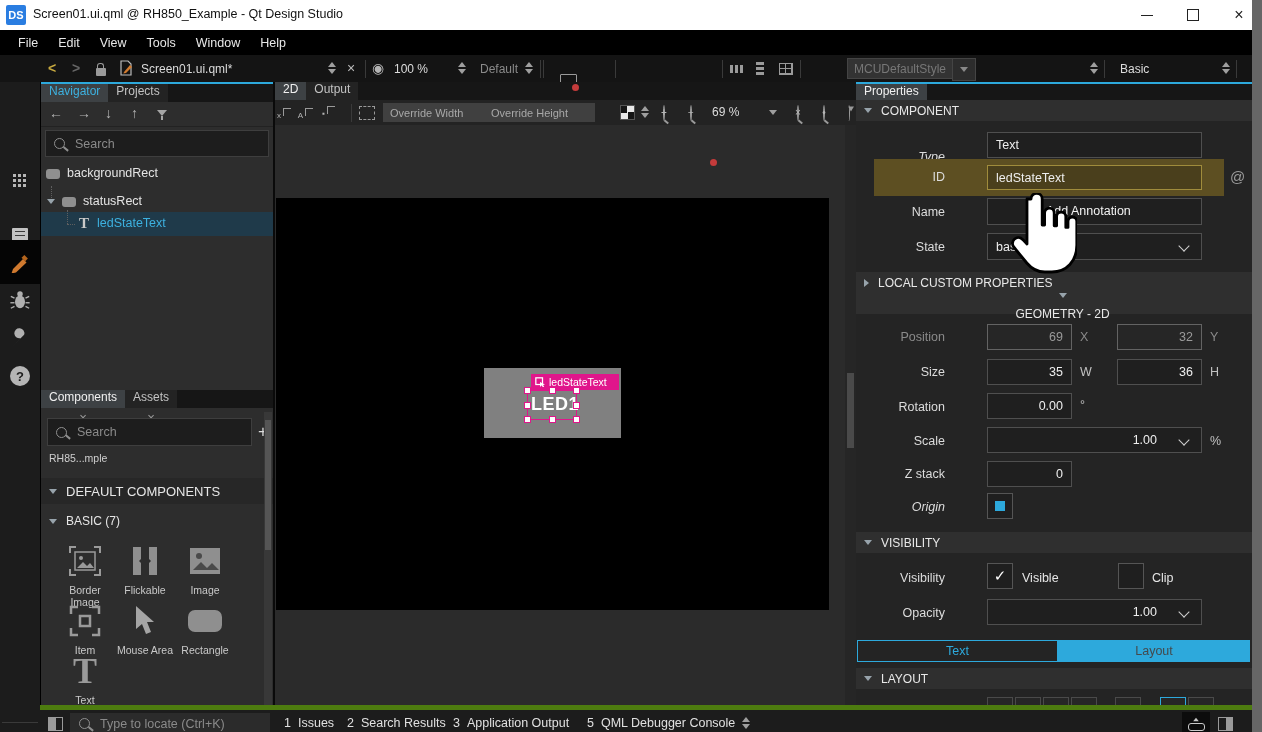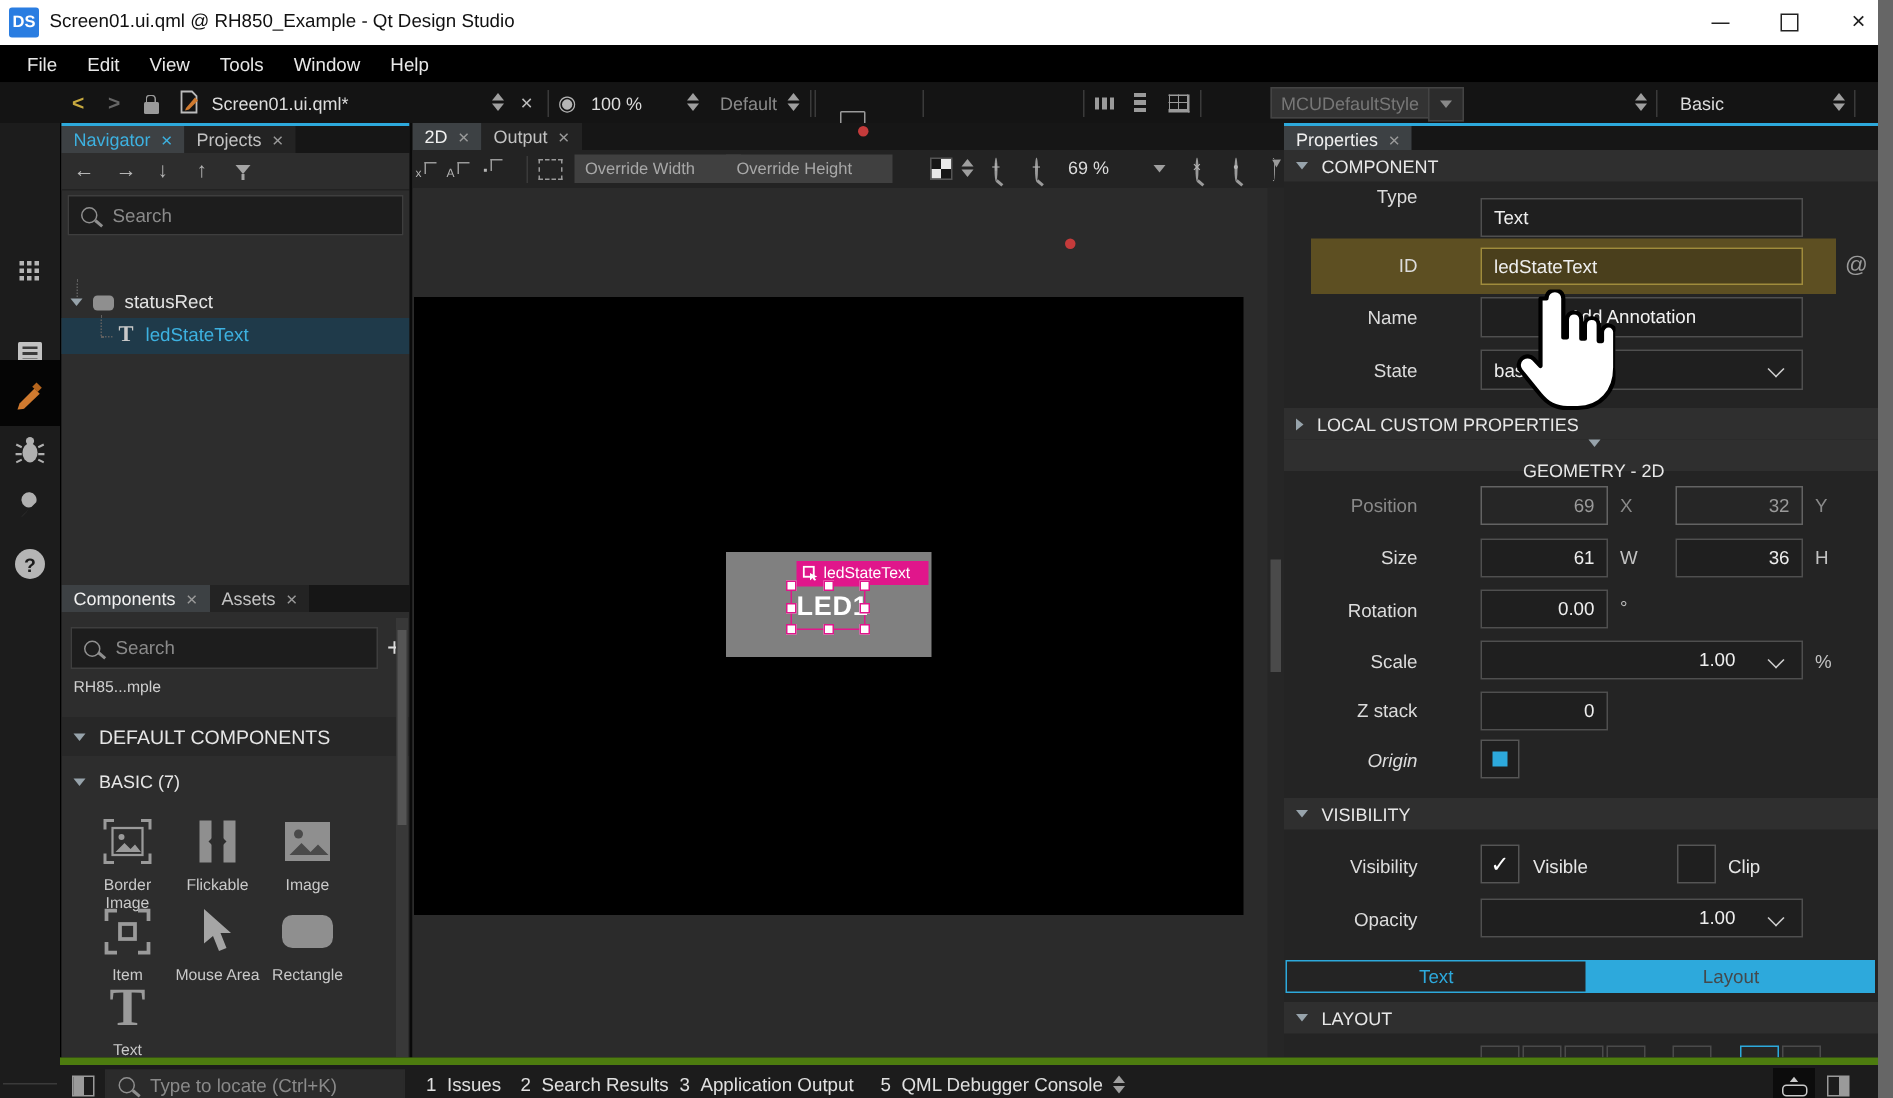--- a/index.html
+++ b/index.html
@@ -39,21 +39,21 @@
   
   .rail{left:0;top:82px;width:40px;height:650px;background:#1c1c1c;border-right:1px solid #000;}
   .d9{width:3px;height:3px;background:#b5b5b5;box-shadow:5px 0 #b5b5b5,10px 0 #b5b5b5,0 5px #b5b5b5,5px 5px #b5b5b5,10px 5px #b5b5b5,0 10px #b5b5b5,5px 10px #b5b5b5,10px 10px #b5b5b5;}
   .doc{width:16px;height:14px;background:#c2c2c2;border-radius:1px;position:relative;}
   .doc::after{content:"";position:absolute;left:3px;right:3px;top:3px;height:8px;background:repeating-linear-gradient(#3a3a3a 0 1.5px,transparent 1.5px 4px);}
   .railtile{left:0;width:40px;height:44px;background:#050505;display:flex;align-items:center;justify-content:center;}
   .qm{width:20px;height:20px;border-radius:50%;background:#b5b5b5;color:#1c1c1c;font-weight:bold;display:flex;align-items:center;justify-content:center;font-size:13px;}
   
   .tabstrip{height:18px;background:#161616;display:flex;}
   .accentline{height:2px;background:#2da9dc;}
-  .dtab{height:18px;display:flex;align-items:center;gap:7px;padding:0 8px;background:#232323;color:#c2c2c2;font-size:12px;}
+  .dtab{height:18px;display:flex;align-items:center;gap:7px;padding:0 8px;background:#232323;color:#c2c2c2;font-size:12px;flex-direction:column;}
   .dtab.on{background:#3d4144;color:#f0f0f0;}
   .dtab .x{font-size:13px;color:#9a9a9a;line-height:1;}
   
   .panel-bg{background:#2b2b2b;}
   .srch{background:#1d1d1d;border:1px solid #3e3e3e;display:flex;align-items:center;gap:8px;padding:0 8px;}
   .srch input{background:transparent;border:none;outline:none;color:#cfcfcf;font-family:"Liberation Sans",sans-serif;font-size:12.5px;width:100%;}
   .srch input::placeholder{color:#8a8a8a;}
   .mag{width:9px;height:9px;border:1.5px solid #8f8f8f;border-radius:50%;position:relative;flex:none;}
   .mag::after{content:"";position:absolute;width:6px;height:1.5px;background:#8f8f8f;right:-5px;bottom:-1px;transform:rotate(40deg);}
   .treelabel{font-size:12.5px;color:#e4e4e4;}
@@ -249,20 +249,24 @@
       <span class="a" style="left:116px;top:8px;">
           <span style="display:block;width:0;height:0;border-left:5px solid transparent;border-right:5px solid transparent;border-top:6px solid #a5a5a5;"></span>
           <span style="display:block;width:2px;height:4px;background:#a5a5a5;margin-left:4px;"></span>
         </span>
     </div>
     <div class="a srch" style="left:4px;top:48px;width:224px;height:27px;box-sizing:border-box;">
       <span class="mag"></span>
       <input placeholder="Search" style="">
     </div>
 
+    <div class="a" style="left:0;top:80px;width:232px;height:24px;">
+      <span class="a recticon" style="left:5px;top:7px;"></span>
+      <span class="a treelabel" style="left:26px;top:4px;">backgroundRect</span>
+    </div>
     <div class="a dotv" style="left:10px;top:104px;height:12px;"></div>
     <div class="a" style="left:0;top:108px;width:232px;height:24px;">
       <span class="a trih" style="left:6px;top:9px;"></span>
       <span class="a recticon" style="left:21px;top:7px;"></span>
       <span class="a treelabel" style="left:42px;top:4px;">statusRect</span>
     </div>
     <div class="a" style="left:0;top:130px;width:232px;height:24px;background:#1f3a4a;">
       <span class="a dotv" style="left:26px;top:-2px;height:14px;"></span>
       <span class="a doth" style="left:26px;top:12px;width:8px;"></span>
       <span class="a tser" style="left:38px;top:4px;">T</span>
@@ -444,21 +448,21 @@
           <span>Properties</span>
           <span class="x">×</span>
         </div>
     </div>
   </div>
 
   <div class="a phdr" style="top:100px;">
     <span class="trih"></span>
       <span>COMPONENT</span>
   </div>
-  <div class="plabel" style="top:124px;">Type</div>
+  <div class="plabel" style="top:150px;font-style:italic;">Type</div>
   <div class="pfield" style="left:987px;top:132px;width:215px;height:26px;">
       <span>Text</span>
     </div>
   <div class="a" style="left:874px;top:159px;width:350px;height:37px;background:#5d4f22;"></div>
   <div class="plabel" style="top:170px;z-index:2;">ID</div>
   <div class="pfield" style="left:987px;top:165px;width:215px;height:25px;background:#4a3f1c;border-color:#a08c3c;z-index:2;">
       <span>ledStateText</span>
     </div>
   <div class="a" style="left:1230px;top:168px;color:#9a9a9a;font-size:15px;">@</div>
   <div class="plabel" style="top:205px;">Name</div>
@@ -490,21 +494,21 @@
   <div class="pfield num dis" style="left:987px;top:324px;width:85px;height:26px;">
       <span>69</span>
     </div>
   <div class="punit dis" style="left:1080px;top:330px;">X</div>
   <div class="pfield num dis" style="left:1117px;top:324px;width:85px;height:26px;">
       <span>32</span>
     </div>
   <div class="punit dis" style="left:1210px;top:330px;">Y</div>
   <div class="plabel" style="top:365px;">Size</div>
   <div class="pfield num" style="left:987px;top:359px;width:85px;height:26px;">
-      <span>61</span>
+      <span>35</span>
     </div>
   <div class="punit" style="left:1080px;top:365px;">W</div>
   <div class="pfield num" style="left:1117px;top:359px;width:85px;height:26px;">
       <span>36</span>
     </div>
   <div class="punit" style="left:1210px;top:365px;">H</div>
   <div class="plabel" style="top:400px;">Rotation</div>
   <div class="pfield num" style="left:987px;top:393px;width:85px;height:26px;">
       <span>0.00</span>
     </div>

